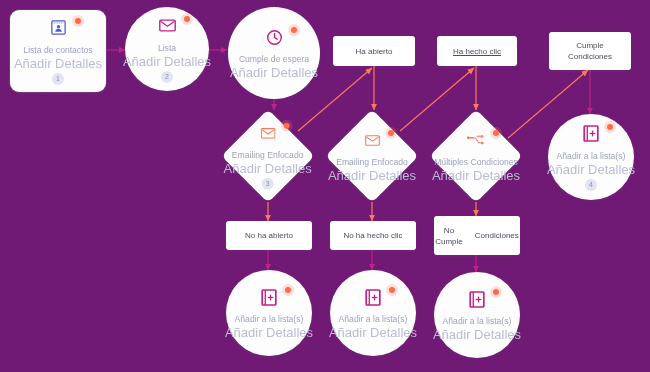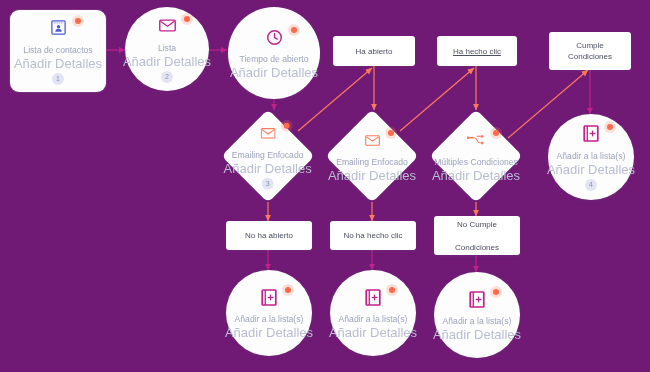--- a/index.html
+++ b/index.html
@@ -216,21 +216,21 @@
 
   <div class="node circle" style="left:228px; top:7px; width:92px; height:92px;">
     <div class="inner">
       <div class="icon-wrap">
         <svg width="17" height="17" viewBox="0 0 20 20">
           <circle cx="10" cy="10" r="8" fill="none" stroke="#c2208c" stroke-width="1.7"></circle>
           <path d="M10 5.2 L10 10 L13.4 11.8" fill="none" stroke="#c2208c" stroke-width="1.6" stroke-linecap="round"></path>
         </svg>
         <span class="dot-badge"></span>
       </div>
-      <div class="n-title">Tiempo de abierto</div>
+      <div class="n-title">Cumple de espera</div>
       <div class="n-sub">Añadir Detalles</div>
     </div>
   </div>
 
   <div class="label-box" style="left:333px; top:36px; width:82px; height:30px;">
     <span>Ha abierto</span>
   </div>
 
   <div class="label-box" style="left:437px; top:36px; width:80px; height:30px;text-decoration:underline;">
     <span>Ha hecho clic</span>
@@ -306,21 +306,21 @@
   </div>
 
   <div class="label-box" style="left:226px; top:221px; width:86px; height:29px;text-align:right;">
     <span>No ha abierto</span>
   </div>
 
   <div class="label-box" style="left:330px; top:221px; width:86px; height:29px;">
     <span>No ha hecho clic</span>
   </div>
 
-  <div class="label-box" style="left:434px; top:216px; width:86px; height:39px; flex-direction:column;gap:12px;">
+  <div class="label-box" style="left:434px; top:216px; width:86px; height:39px; flex-direction:row;gap:12px;">
     <span>No Cumple</span>
     <span>Condiciones</span>
   </div>
 
   <div class="node circle" style="left:226px; top:270px; width:86px; height:86px;">
     <div class="inner">
       <div class="icon-wrap">
         <svg width="16" height="17" viewBox="0 0 18 20">
           <rect x="1" y="1.2" width="16" height="17.6" rx="0.8" fill="none" stroke="#c2208c" stroke-width="2"></rect>
           <line x1="4.6" y1="1.2" x2="4.6" y2="18.8" stroke="#c2208c" stroke-width="1.6"></line>

